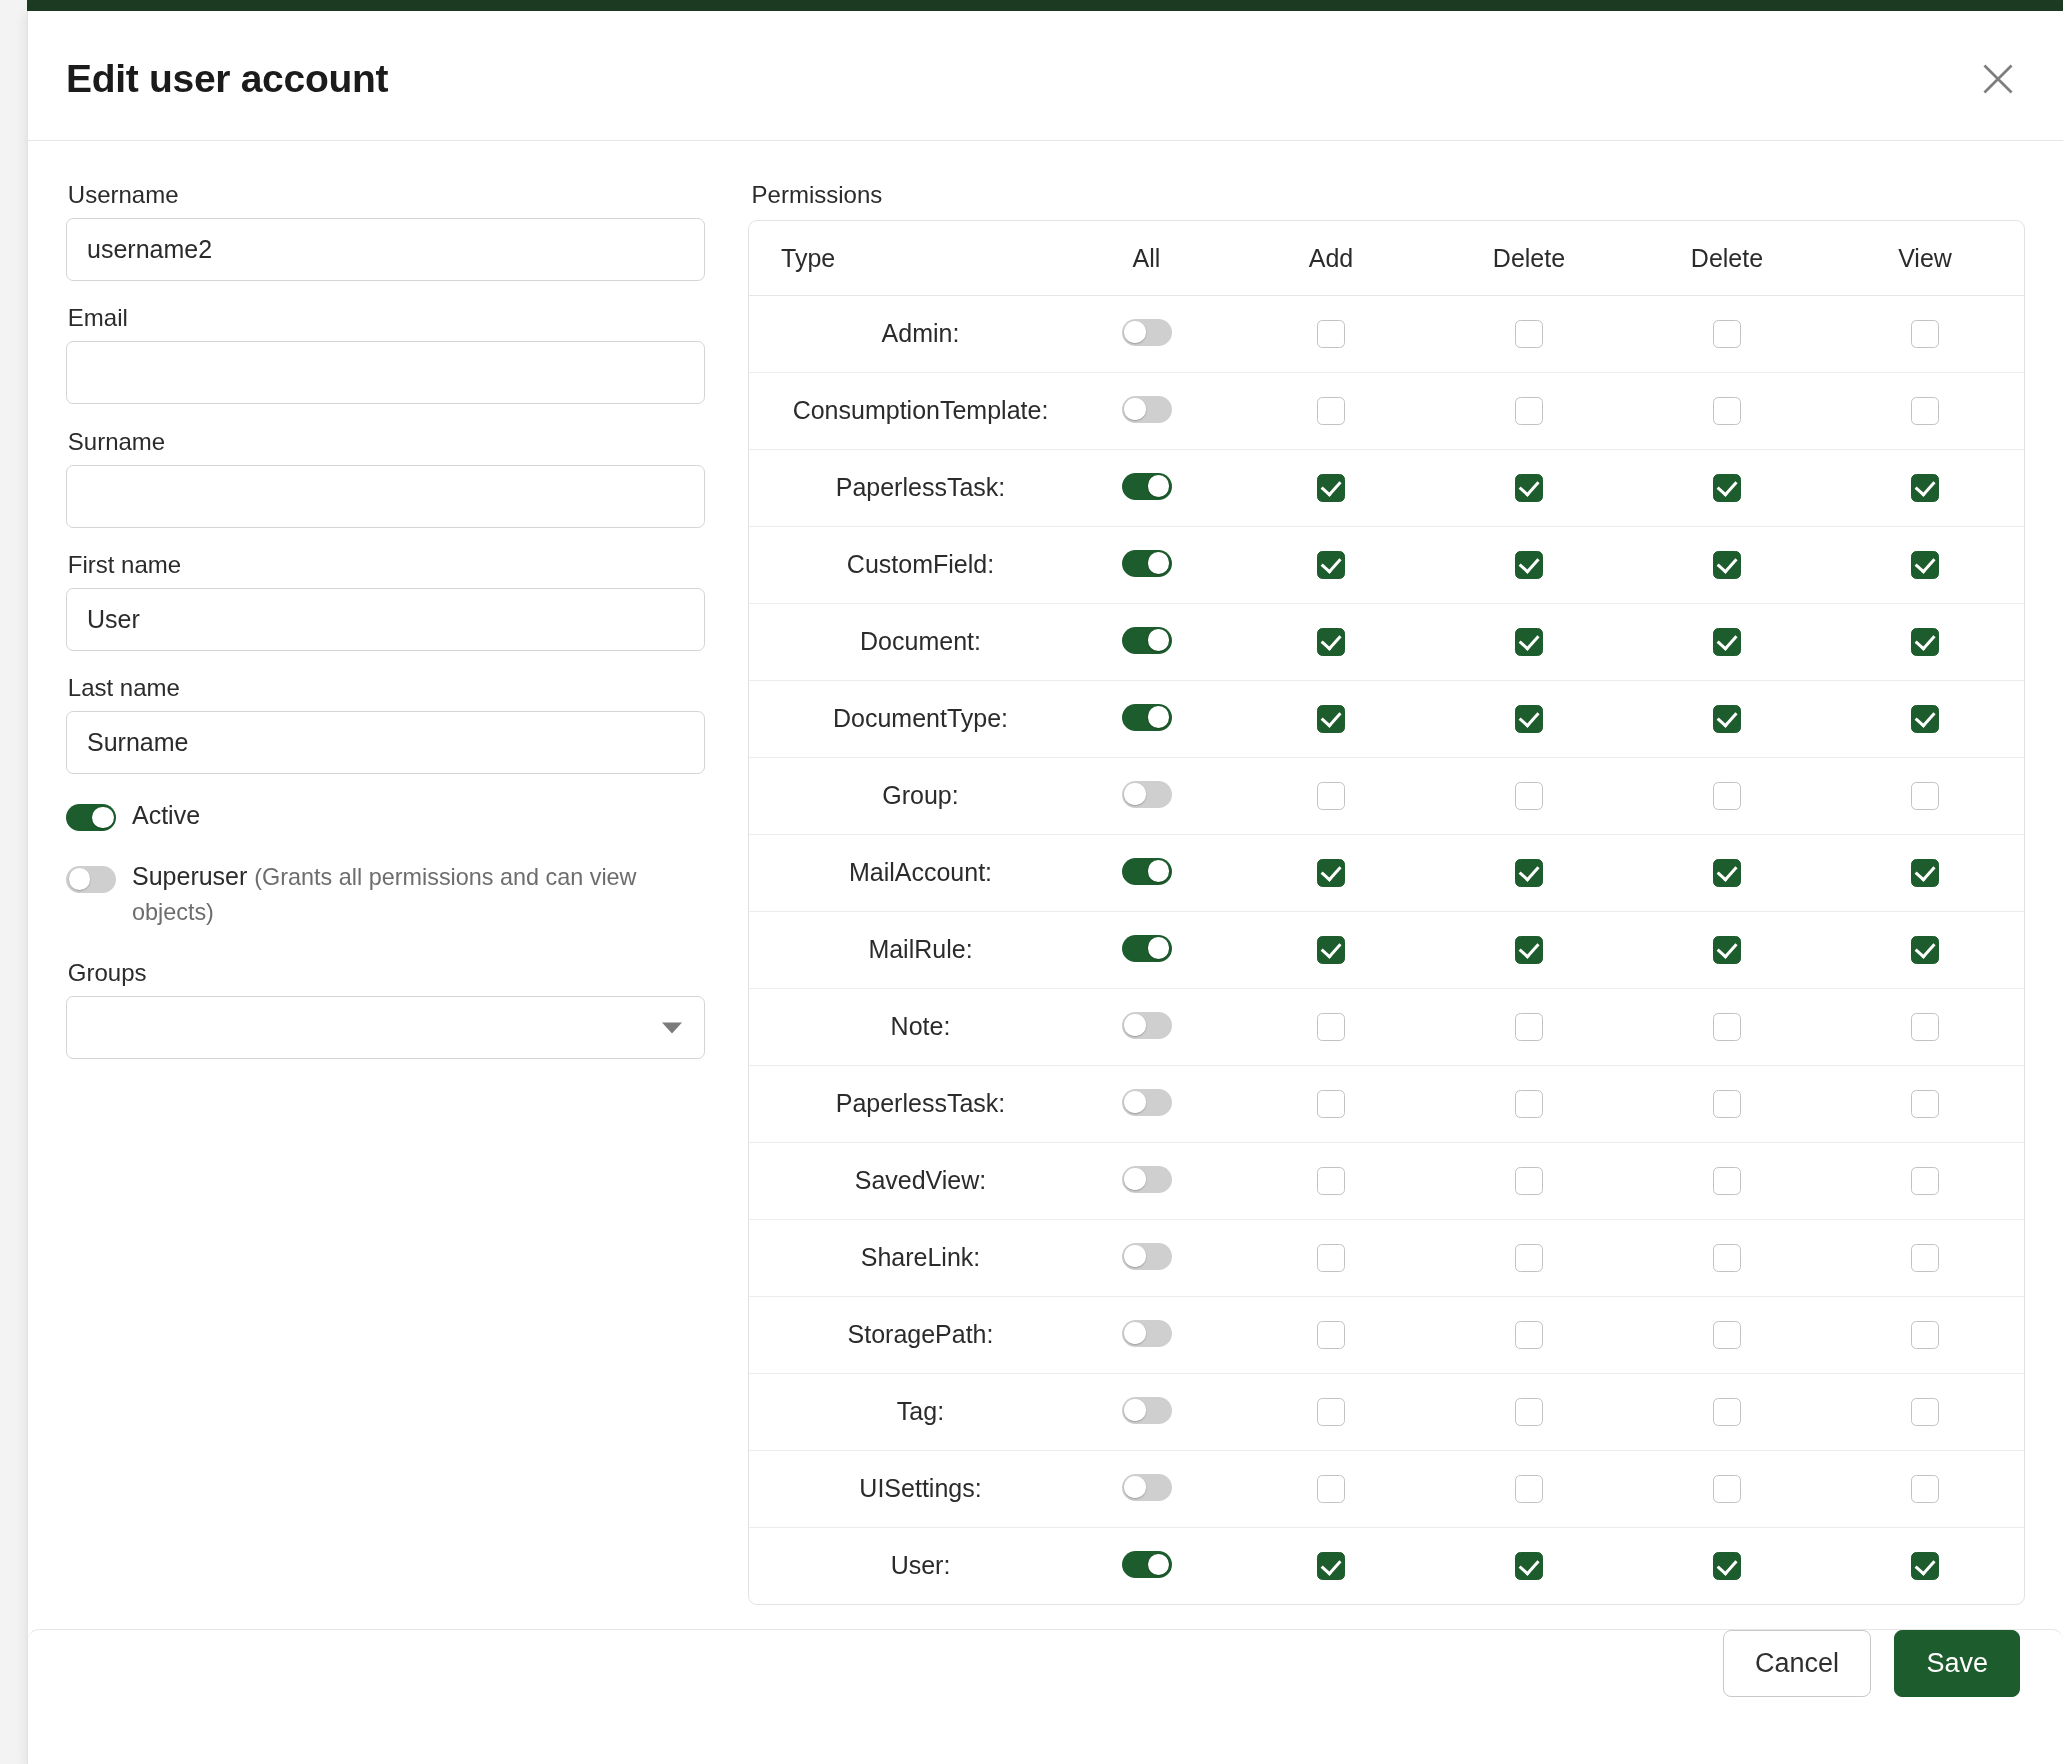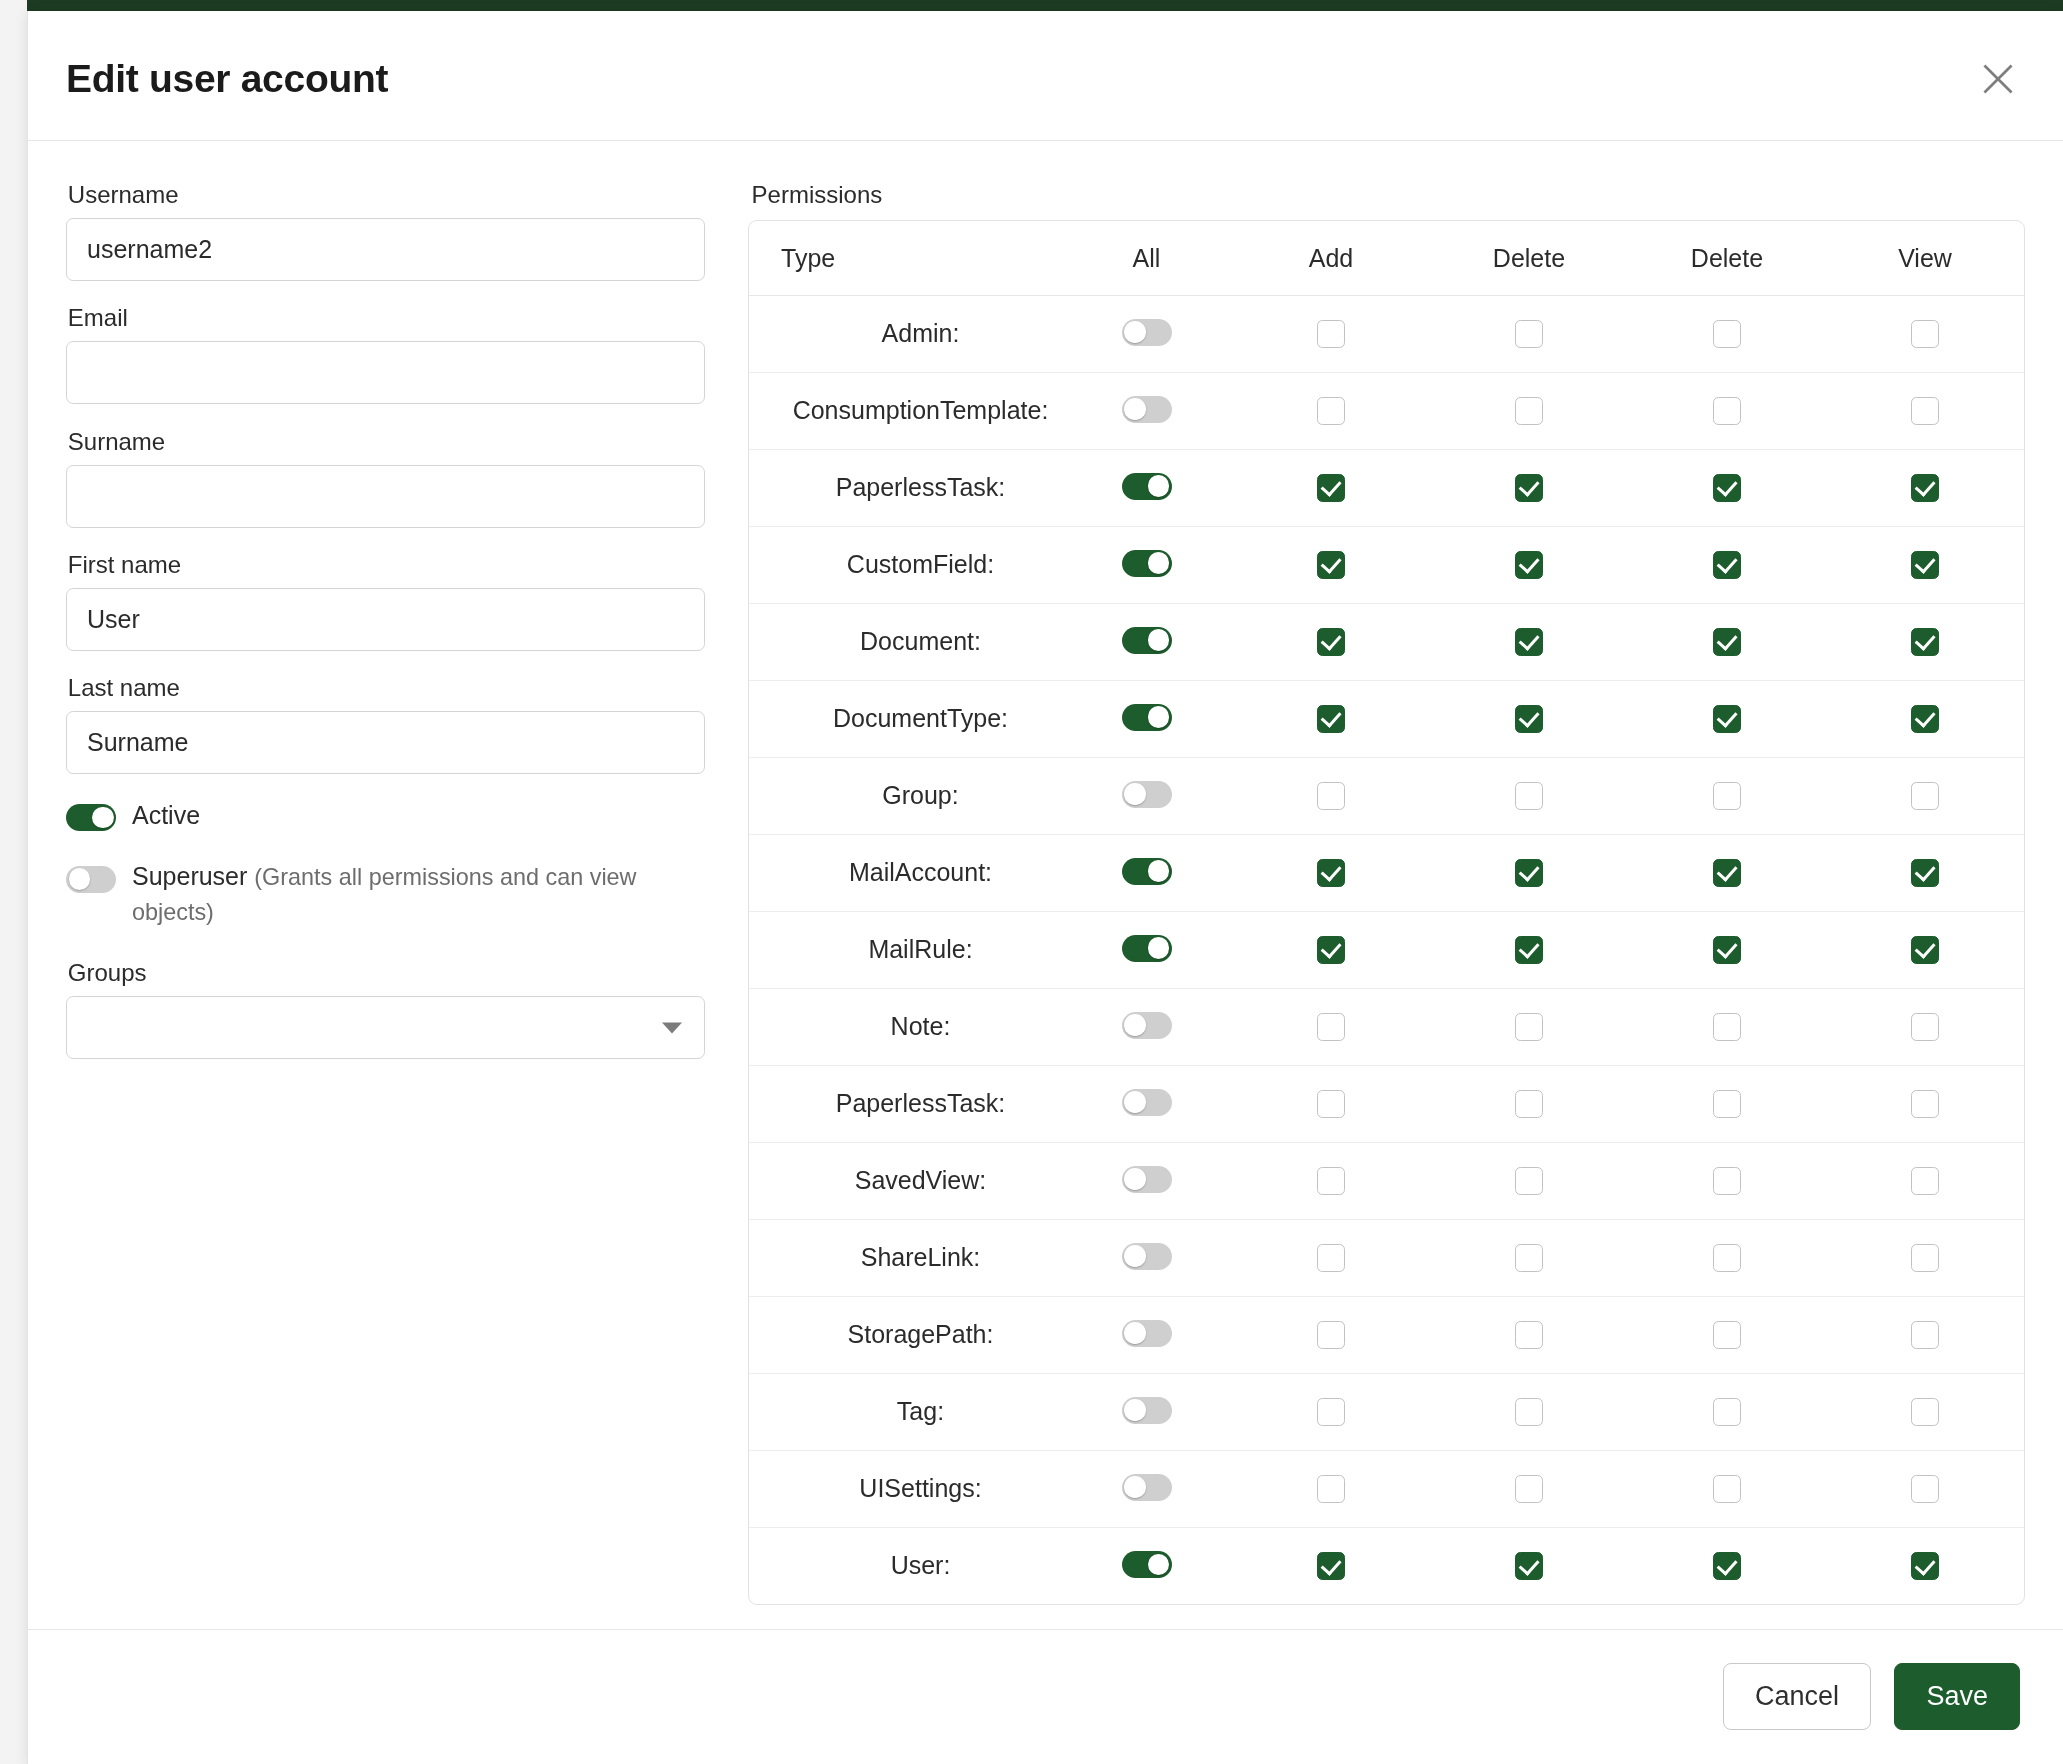--- a/index.html
+++ b/index.html
@@ -237,24 +237,25 @@
     height: 15.3px;
     border: solid #fff;
     border-width: 0 3.2px 3.2px 0;
     transform: rotate(42deg);
   }
   .modal-footer {
     flex: none;
     height: 135px;
     border-top: 0.9px solid #e6e6e6;
     display: flex;
-    align-items: center;
+    align-items: flex-start;
     justify-content: flex-end;
     gap: 23.4px;
     padding: 0 43px;
+    border-radius: 11px;
   }
   .btn {
     font-family: "Liberation Sans", sans-serif;
     font-size: 27px;
     border-radius: 8px;
     cursor: pointer;
     padding: 0 31px;
     height: 67px;
     display: inline-flex;
     align-items: center;

